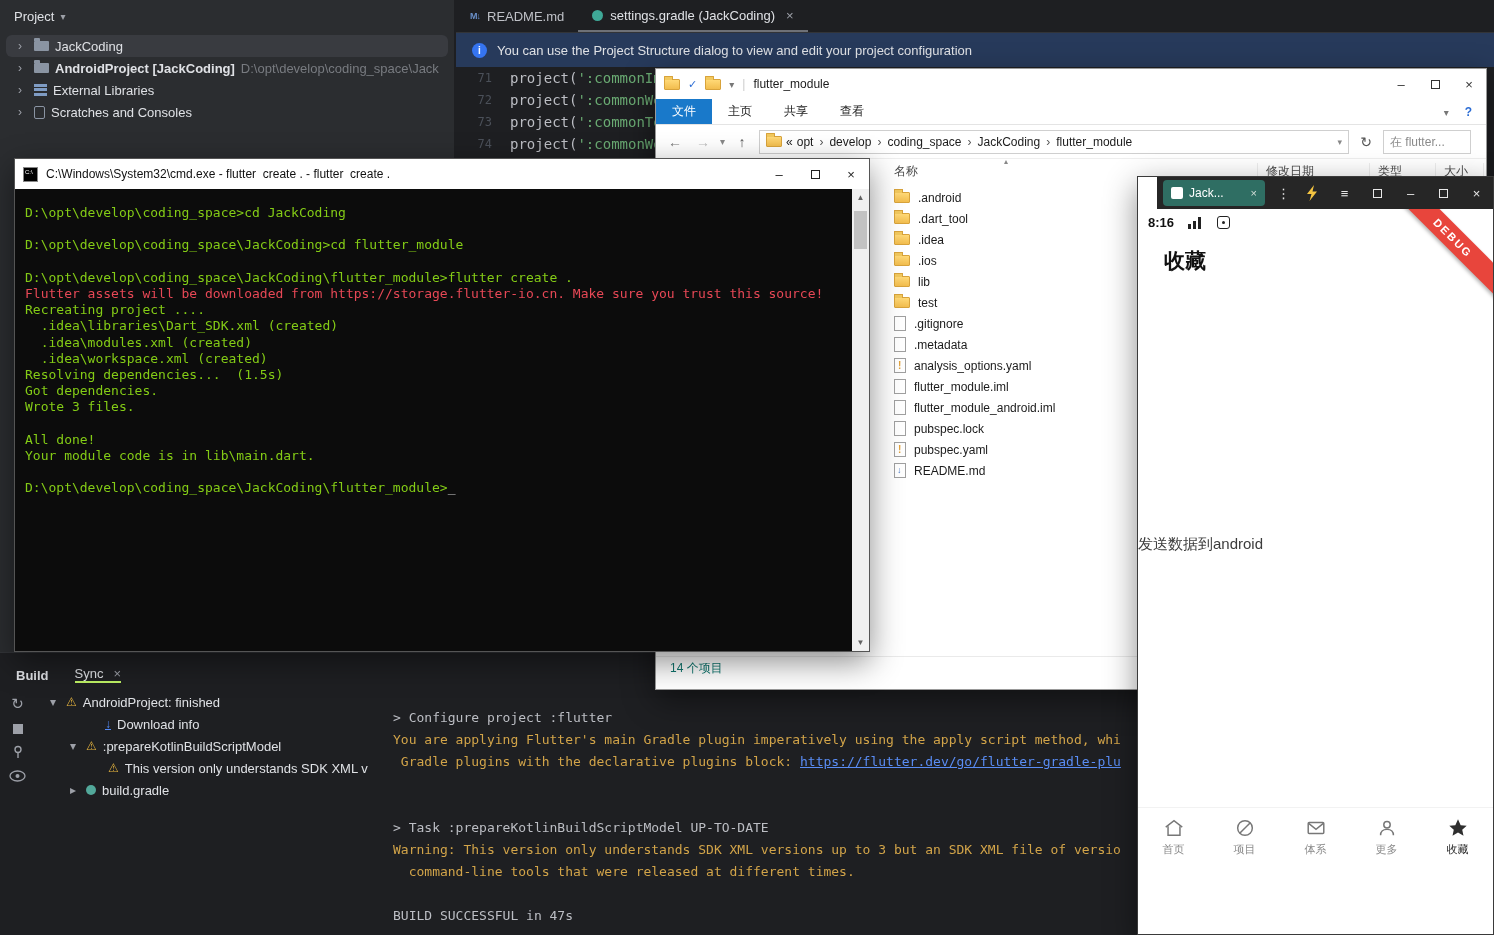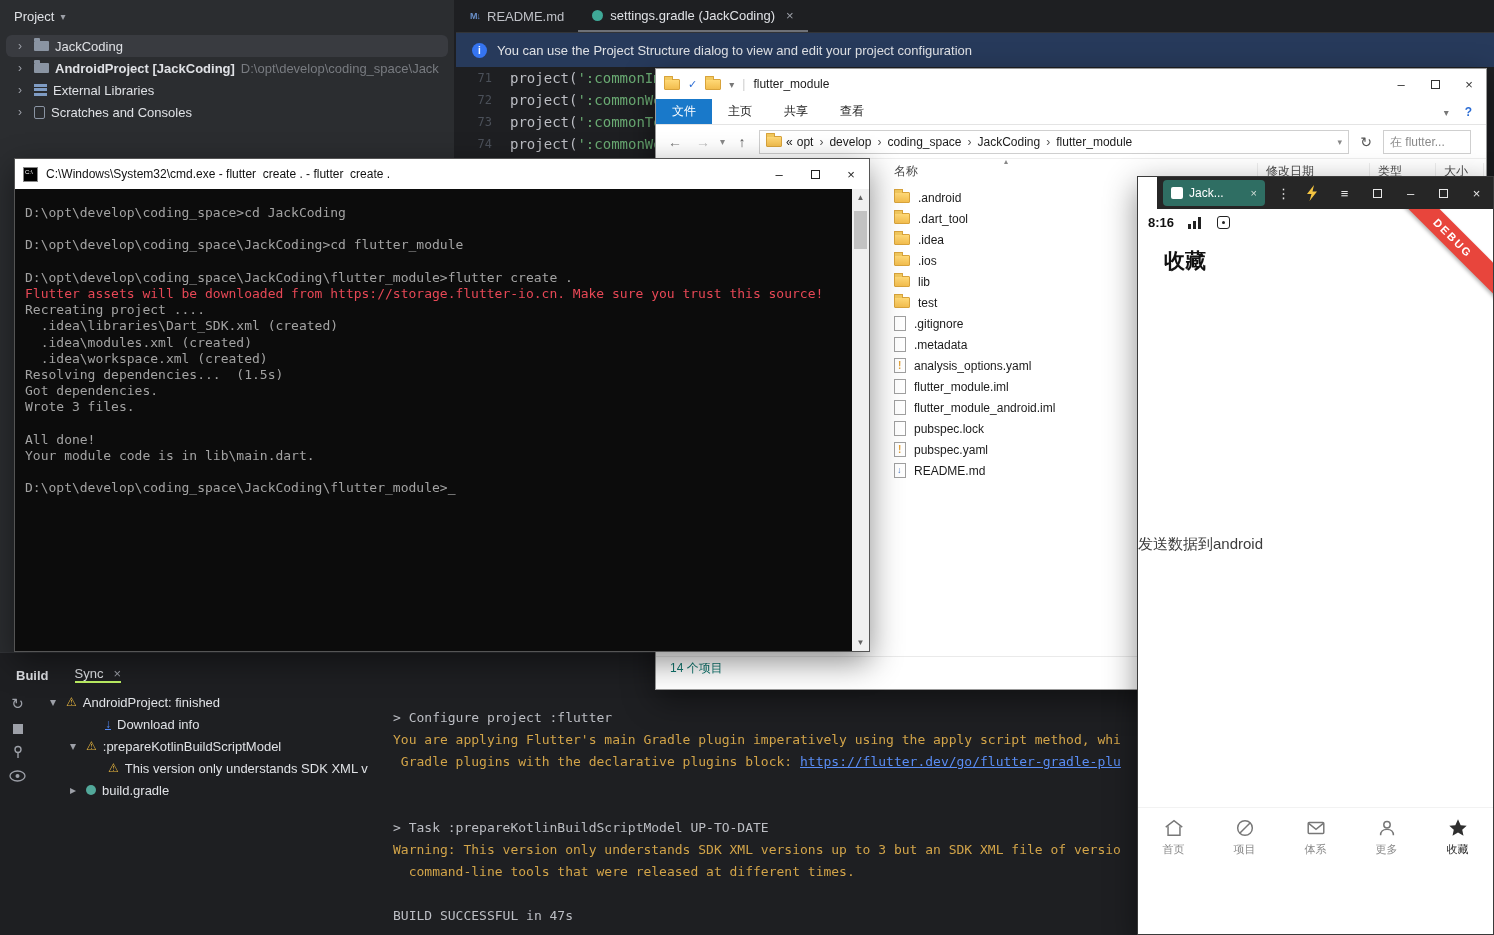--- a/index.html
+++ b/index.html
@@ -110,21 +110,21 @@
   
   .cmd{left:14px;top:158px;width:856px;height:494px;background:#0c0c0c;border:1px solid #555;z-index:20;}
   .cmd-title{height:30px;background:#fff;display:flex;align-items:center;gap:8px;padding-left:8px;
     font-size:12px;color:#111;white-space:pre;}
   .cmd-ico{width:15px;height:15px;background:#000;border:1px solid #888;color:#fff;font-size:6px;
     display:flex;align-items:flex-start;padding:1px;flex:none;}
   .cmd-ctrl{margin-left:auto;display:flex;}
   .cbtn{width:36px;height:30px;display:flex;align-items:center;justify-content:center;color:#222;font-size:13px;}
   .cmd-body{position:absolute;left:0;top:30px;right:17px;bottom:0;padding:16px 0 0 10px;
     font-family:"DejaVu Sans Mono",monospace;font-size:13px;overflow:hidden;}
-  .cmd-line{line-height:16.2px;min-height:16.2px;white-space:pre;color:#a3a3a3;}
+  .cmd-line{line-height:16.2px;min-height:16.2px;white-space:pre;color:#84cc16;}
   .cmd-line[data-c="r"]{color:#e74856;}
   .cmd-line[data-cursor="true"]:after{content:"_";color:#cccccc;}
   .cmd-scroll{position:absolute;right:0;top:30px;bottom:0;width:17px;background:#f0f0f0;}
   .s-arrow{position:absolute;left:0;width:17px;height:17px;display:flex;align-items:center;justify-content:center;
     color:#606060;font-size:8px;}
   .s-thumb{position:absolute;left:2px;top:22px;width:13px;height:38px;background:#c2c2c2;}
 
   
   .phone{left:1137px;top:176px;width:357px;height:759px;background:#fff;border:1px solid #3a3a3a;z-index:30;}
   .ph-title{height:32px;background:#262626;display:flex;align-items:center;margin-left:19px;}

